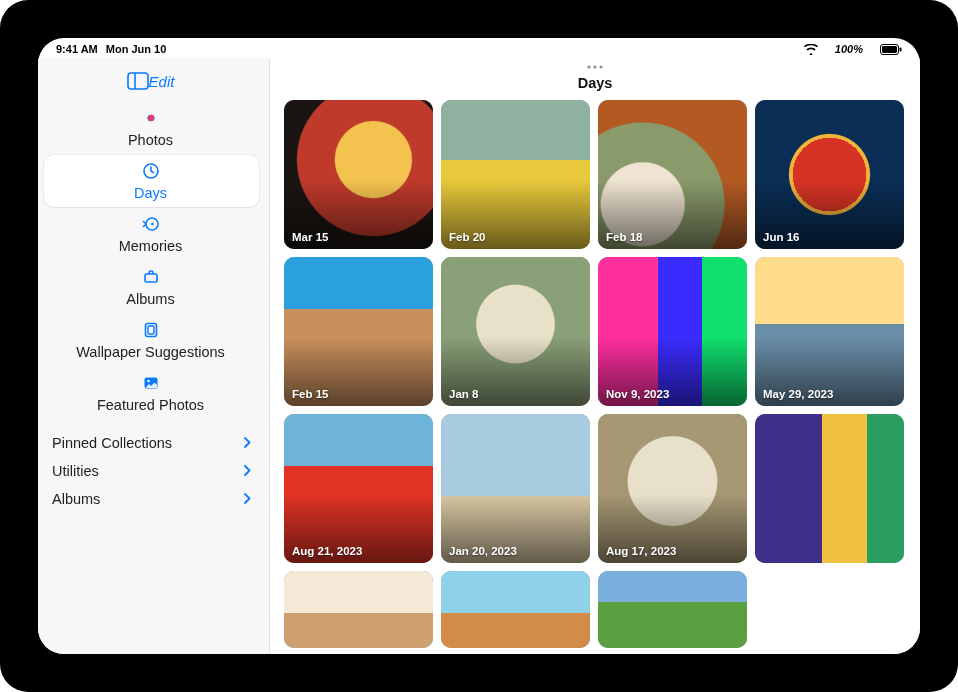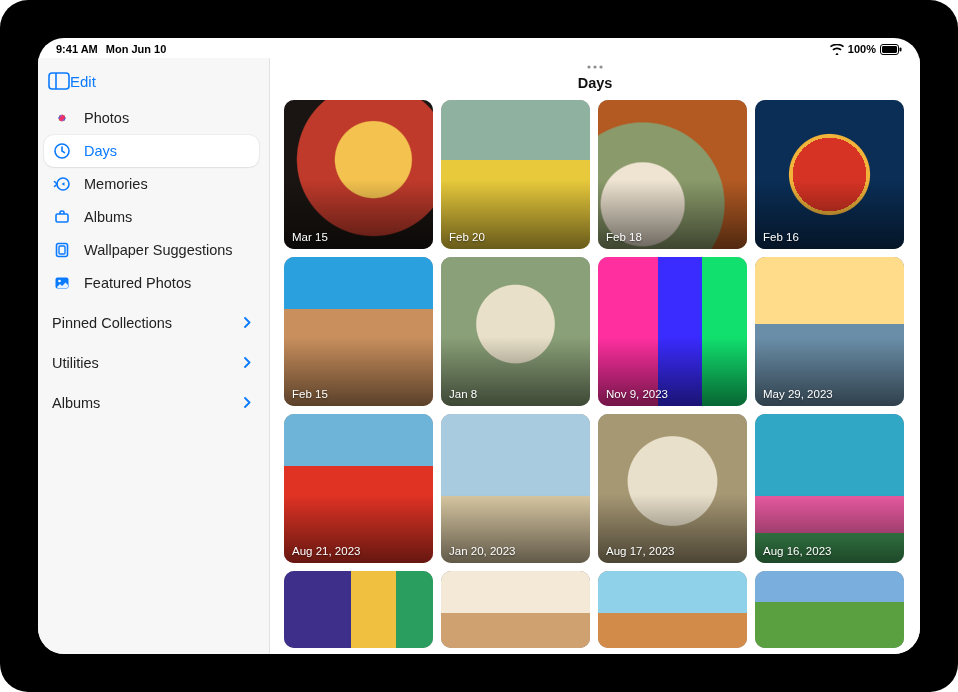--- a/index.html
+++ b/index.html
@@ -24,52 +24,54 @@
     height: 20px;
     display:flex;
     align-items:center;
     justify-content:space-between;
     padding: 2px 18px 0 18px;
     font-size: 11px;
     font-weight: 600;
     color:#000;
   }
   .status-left { display:flex; gap:8px; font-weight:600; }
-  .status-right { display:flex; align-items:center; gap:4px; }
+  .status-right { display:flex; align-items:center; gap:17px;font-style:italic; }
   .wifi-icon, .battery-icon { display:inline-flex; align-items:center; }
   
   .panes { flex:1; display:flex; overflow:hidden; }
   .sidebar {
     width: 232px;
     border-right: 1px solid #e2e2e4;
     padding: 6px 10px 10px 6px;
     background:#f7f7f8;
     display:flex; flex-direction:column;
     overflow:hidden;
   }
   .sidebar-header {
-    display:flex; align-items:center; justify-content:flex-start;
+    display:flex; align-items:center; justify-content:center;
     height: 34px;
     padding: 0 6px 0 4px;
+    font-style: italic;
   }
   .sidebar-toggle { color:#0a7aff; display:flex; align-items:center; }
   .edit-link { color:#0a7aff; font-size:15px; font-weight:400; }
   .nav-list { list-style:none; margin-top:4px; display:flex; flex-direction:column; gap:1px; }
   .nav-item {
-    display:flex; align-items:center; gap:12px;
+    display:flex; align-items:center; gap:4px;
     padding: 6px 10px 6px 8px;
     border-radius: 10px;
     font-size: 14.5px;
     color:#222;
     cursor:pointer;
+    flex-direction:column;
   }
   .nav-item .icon { width:20px; height:20px; display:flex; align-items:center; justify-content:center; }
   .nav-item.active { background:#fff; color:#0a7aff; box-shadow: 0 0 0 1px rgba(0,0,0,0.04), 0 1px 2px rgba(0,0,0,0.06); }
   .nav-item.active .label { color:#0a7aff; }
-  .section-list { list-style:none; margin-top:10px; display:flex; flex-direction:column; gap:12px; }
+  .section-list { list-style:none; margin-top:10px; display:flex; flex-direction:column; gap:0; }
   .section-item {
     display:flex; align-items:center; justify-content:space-between;
     padding: 6px 8px 6px 8px;
     font-size: 14.5px;
     color:#222;
     cursor:pointer;
   }
   .section-item .chev { color:#0a7aff; font-size:14px; }
   
   .content { flex:1; display:flex; flex-direction:column; background:#fff; overflow:hidden; }
@@ -103,21 +105,21 @@
     background:#888;
   }
   .tile .fill { position:absolute; inset:0; }
   .tile .shade {
     position:absolute; left:0; right:0; bottom:0;
     height:46%;
     background: linear-gradient(to top, rgba(0,0,0,0.55), rgba(0,0,0,0));
   }
   .tile .date {
     position:absolute; left:8px; bottom:6px;
-    color:#fff; font-size:11.5px; font-weight:400;
+    color:#fff; font-size:11.5px; font-weight:700;
     text-shadow: 0 1px 2px rgba(0,0,0,0.5);
     text-align: right;
   }
   .tile.row-last { padding-top: 52%; }
   
   .ph { width:100%; height:100%; }
   .ph1 { background: radial-gradient(circle at 60% 40%, #f3c24f 0 30%, #bf3a2b 31% 60%, #1a1512 61% 100%); }
   .ph2 { background: linear-gradient(180deg,#8fb1a0 0 40%,#e7c93b 40% 100%); }
   .ph3 { background: radial-gradient(circle at 30% 70%, #efe4d2 0 28%, #8a9a6a 29% 55%, #b35a23 56% 100%); }
   .ph4 { background: radial-gradient(circle at 50% 50%, #d63324 0 35%, #f2b33a 0 38%, #0a2e56 39% 100%); }
@@ -291,21 +293,21 @@
                 <span class="date">Feb 20</span>
               </div>
             <div class="tile">
                 <div class="fill ph ph3"></div>
                 <div class="shade"></div>
                 <span class="date">Feb 18</span>
               </div>
             <div class="tile">
                 <div class="fill ph ph4"></div>
                 <div class="shade"></div>
-                <span class="date">Feb 16</span>
+                <span class="date">Jun 16</span>
               </div>
 
             <div class="tile">
                 <div class="fill ph ph5"></div>
                 <div class="shade"></div>
                 <span class="date">Feb 15</span>
               </div>
             <div class="tile">
                 <div class="fill ph ph6"></div>
                 <div class="shade"></div>
@@ -329,25 +331,20 @@
               </div>
             <div class="tile">
                 <div class="fill ph ph10"></div>
                 <div class="shade"></div>
                 <span class="date">Jan 20, 2023</span>
               </div>
             <div class="tile">
                 <div class="fill ph ph11"></div>
                 <div class="shade"></div>
                 <span class="date">Aug 17, 2023</span>
-              </div>
-            <div class="tile">
-                <div class="fill ph ph12"></div>
-                <div class="shade"></div>
-                <span class="date">Aug 16, 2023</span>
               </div>
 
             <div class="tile row-last">
                 <div class="fill ph ph13"></div>
               </div>
             <div class="tile row-last">
                 <div class="fill ph ph14"></div>
               </div>
             <div class="tile row-last">
                 <div class="fill ph ph15"></div>

